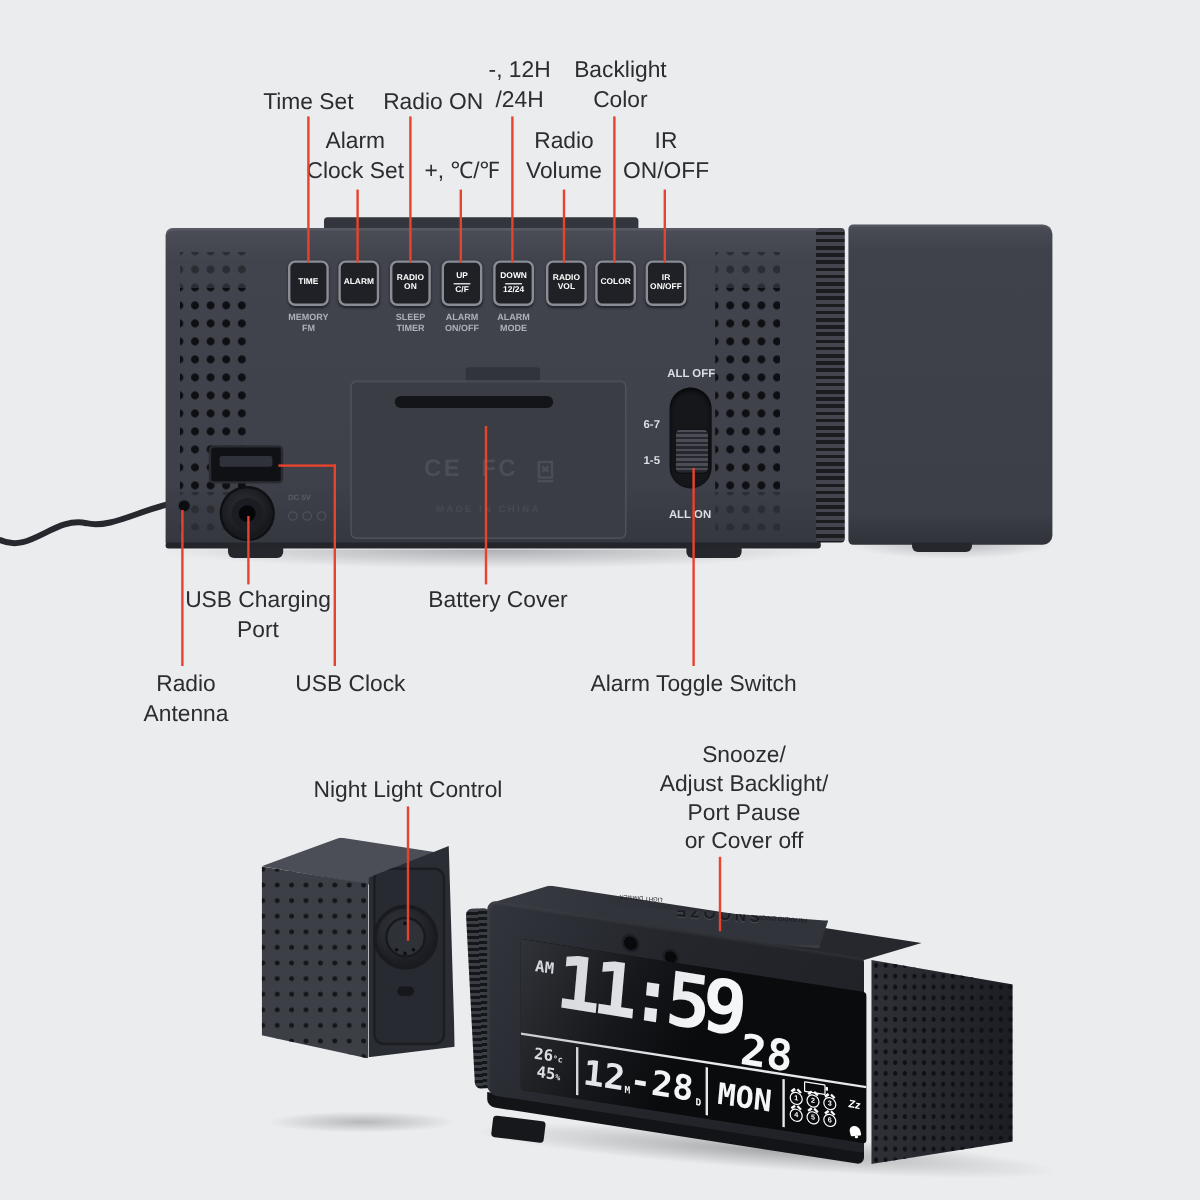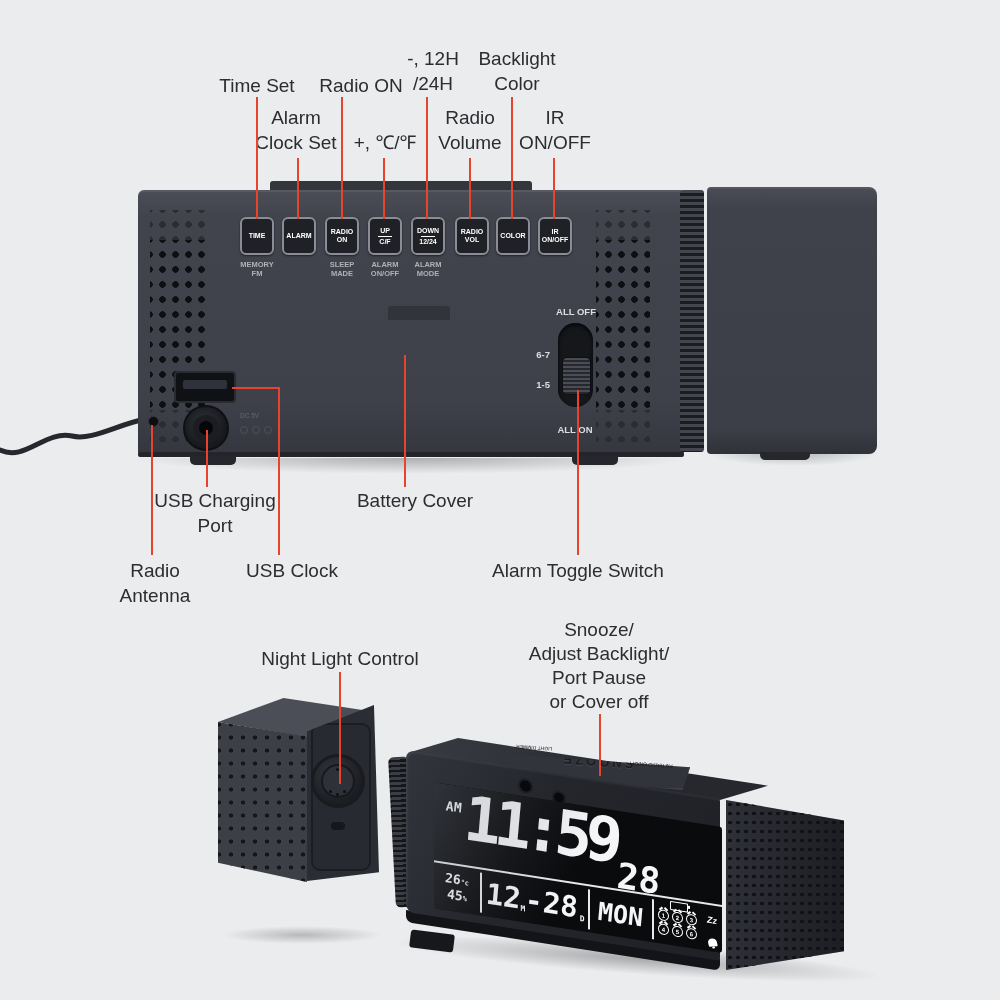--- a/index.html
+++ b/index.html
@@ -142,32 +142,47 @@
     <span>IR</span>
     <span>ON/OFF</span>
     </div>
 
   <div class="sub" style="left:257px">
     <div>MEMORY</div>
       <div>FM</div>
     </div>
   <div class="sub" style="left:342px">
     <div>SLEEP</div>
-      <div>MADE</div>
+      <div>TIMER</div>
     </div>
   <div class="sub" style="left:385px">
     <div>ALARM</div>
       <div>ON/OFF</div>
     </div>
   <div class="sub" style="left:428px">
     <div>ALARM</div>
       <div>MODE</div>
     </div>
 
   <div class="abs" style="left:388px;top:306px;width:62px;height:14px;background:#32343b;border-radius:3px 3px 0 0;z-index:3"></div>
+  <div class="abs" style="left:292px;top:317px;width:228px;height:130px;background:#3a3d44;border:1px solid #54575f;
+       border-radius:5px;box-shadow:inset 0 1px 0 rgba(255,255,255,.06);z-index:4">
+    <div class="abs" style="left:36px;top:12px;width:132px;height:10px;background:#141519;border-radius:6px"></div>
+    <div class="abs" style="left:0;top:62px;width:228px;display:flex;justify-content:center;align-items:center;gap:16px;
+         color:#4b4e56;font-weight:bold;font-size:20px;letter-spacing:2px">
+      <span>CE</span>
+      <span>FC</span>
+      <span class="weee">
+          <i></i>
+          <i></i>
+        </span>
+    </div>
+    <div class="abs" style="left:0;top:102px;width:228px;text-align:center;color:#474a52;font-size:8px;
+         font-weight:bold;letter-spacing:2px">MADE IN CHINA</div>
+  </div>
 
   <div class="swlbl" style="left:576px;top:306px;transform:translateX(-50%)">ALL OFF</div>
   <div class="swlbl" style="left:532px;top:349px;width:18px;text-align:right">6-7</div>
   <div class="swlbl" style="left:532px;top:379px;width:18px;text-align:right">1-5</div>
   <div class="swlbl" style="left:575px;top:424px;transform:translateX(-50%)">ALL ON</div>
   <div class="abs" style="left:558px;top:323px;width:35px;height:84px;background:#15171b;border-radius:18px;z-index:5;
        box-shadow:inset 0 2px 4px rgba(0,0,0,.8)">
     <div class="abs" style="left:4px;top:34px;width:27px;height:36px;border-radius:5px;border:1px solid #0e0f12;
          background:repeating-linear-gradient(180deg,#4a4d55 0 2px,#26282e 2px 4px)"></div>
   </div>
@@ -227,21 +242,21 @@
   <div class="rline" style="left:151px;top:425px;height:130px"></div>
   <div class="rline" style="left:206px;top:430px;height:57px"></div>
   <div class="rline-h" style="left:232px;top:387px;width:48px"></div>
   <div class="rline" style="left:278px;top:387px;height:168px"></div>
   <div class="rline" style="left:404px;top:355px;height:132px"></div>
   <div class="rline" style="left:577px;top:390px;height:165px"></div>
 
   <div class="lbl" style="left:340px;top:646px">
     <div>Night Light Control</div>
     </div>
-  <div class="lbl small-lh" style="left:599px;top:618px">
+  <div class="lbl small-lh" style="left:620px;top:618px">
     <div>Snooze/</div>
     <div>Adjust Backlight/</div>
     <div>Port Pause</div>
     <div>or Cover off</div>
     </div>
   <div class="rline" style="left:339px;top:672px;height:112px"></div>
   <div class="rline" style="left:599px;top:714px;height:62px"></div>
 
   <div class="abs" style="left:218px;top:698px;width:156px;height:42px;background:#4b4e56;z-index:2;
        clip-path:polygon(0 57%,42% 0,100% 33%,57% 93%)"></div>

